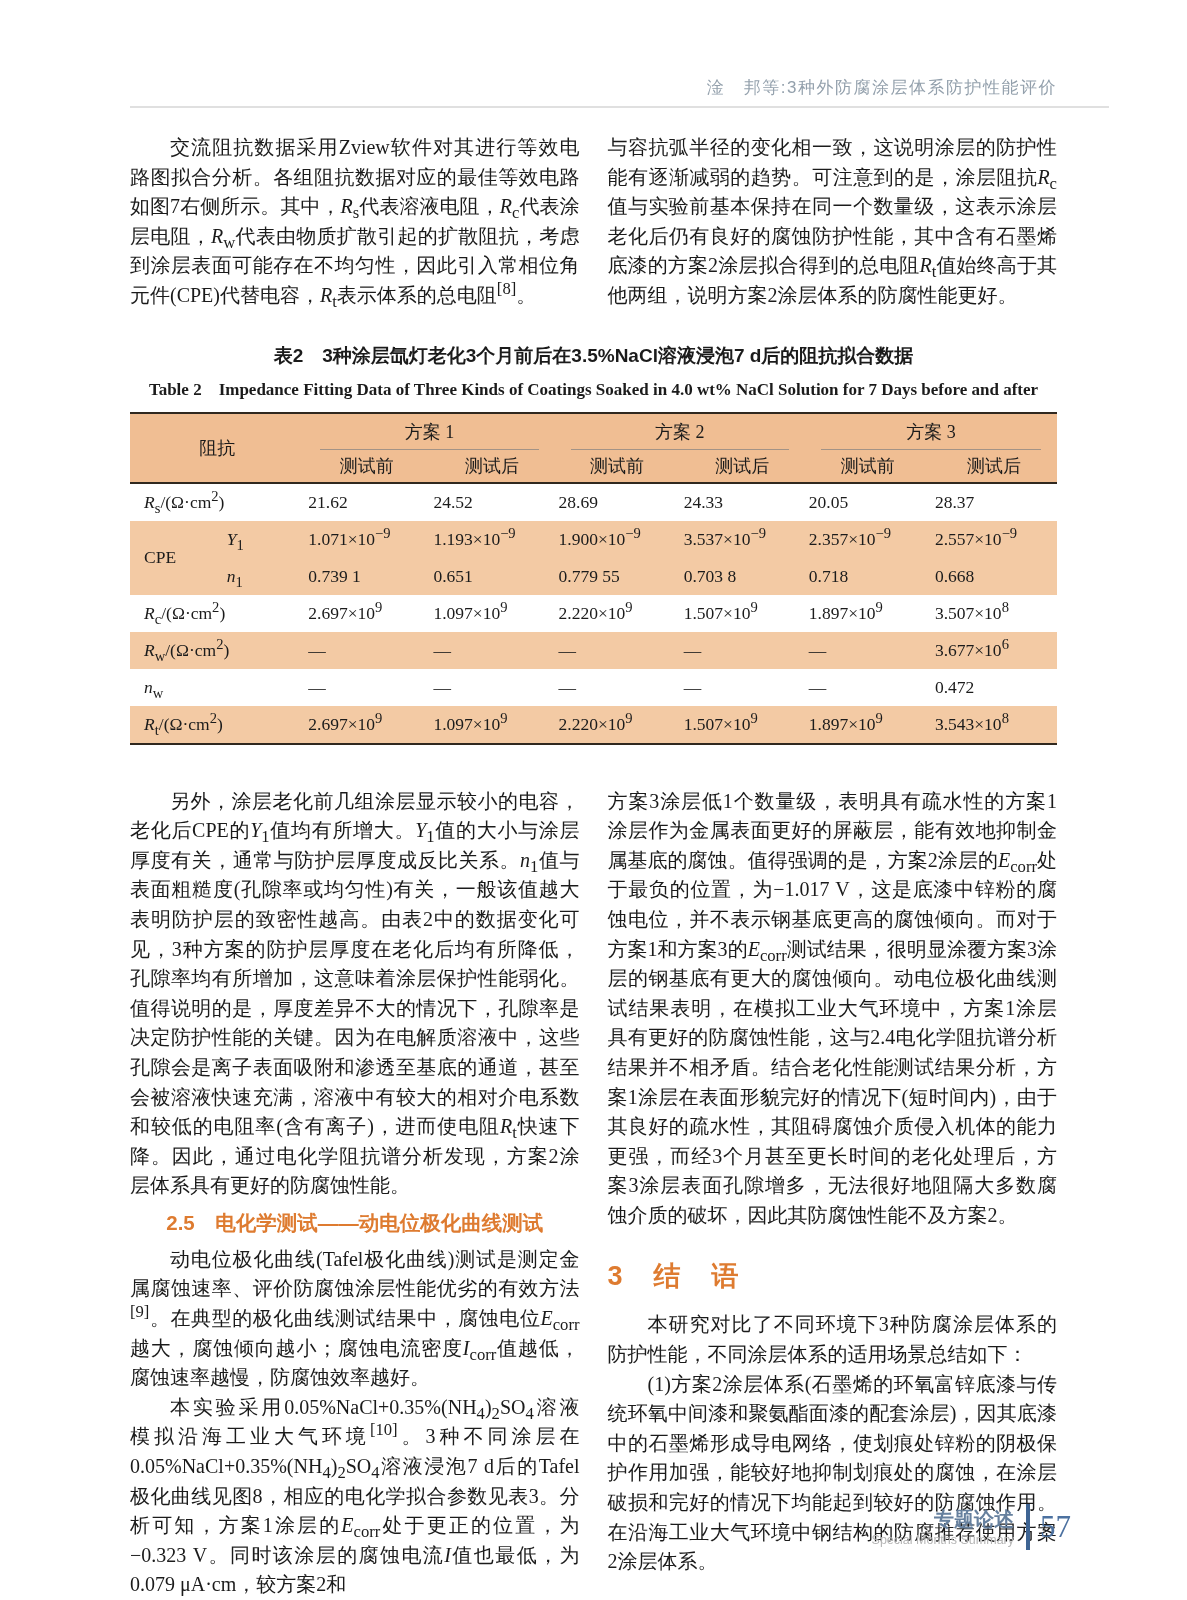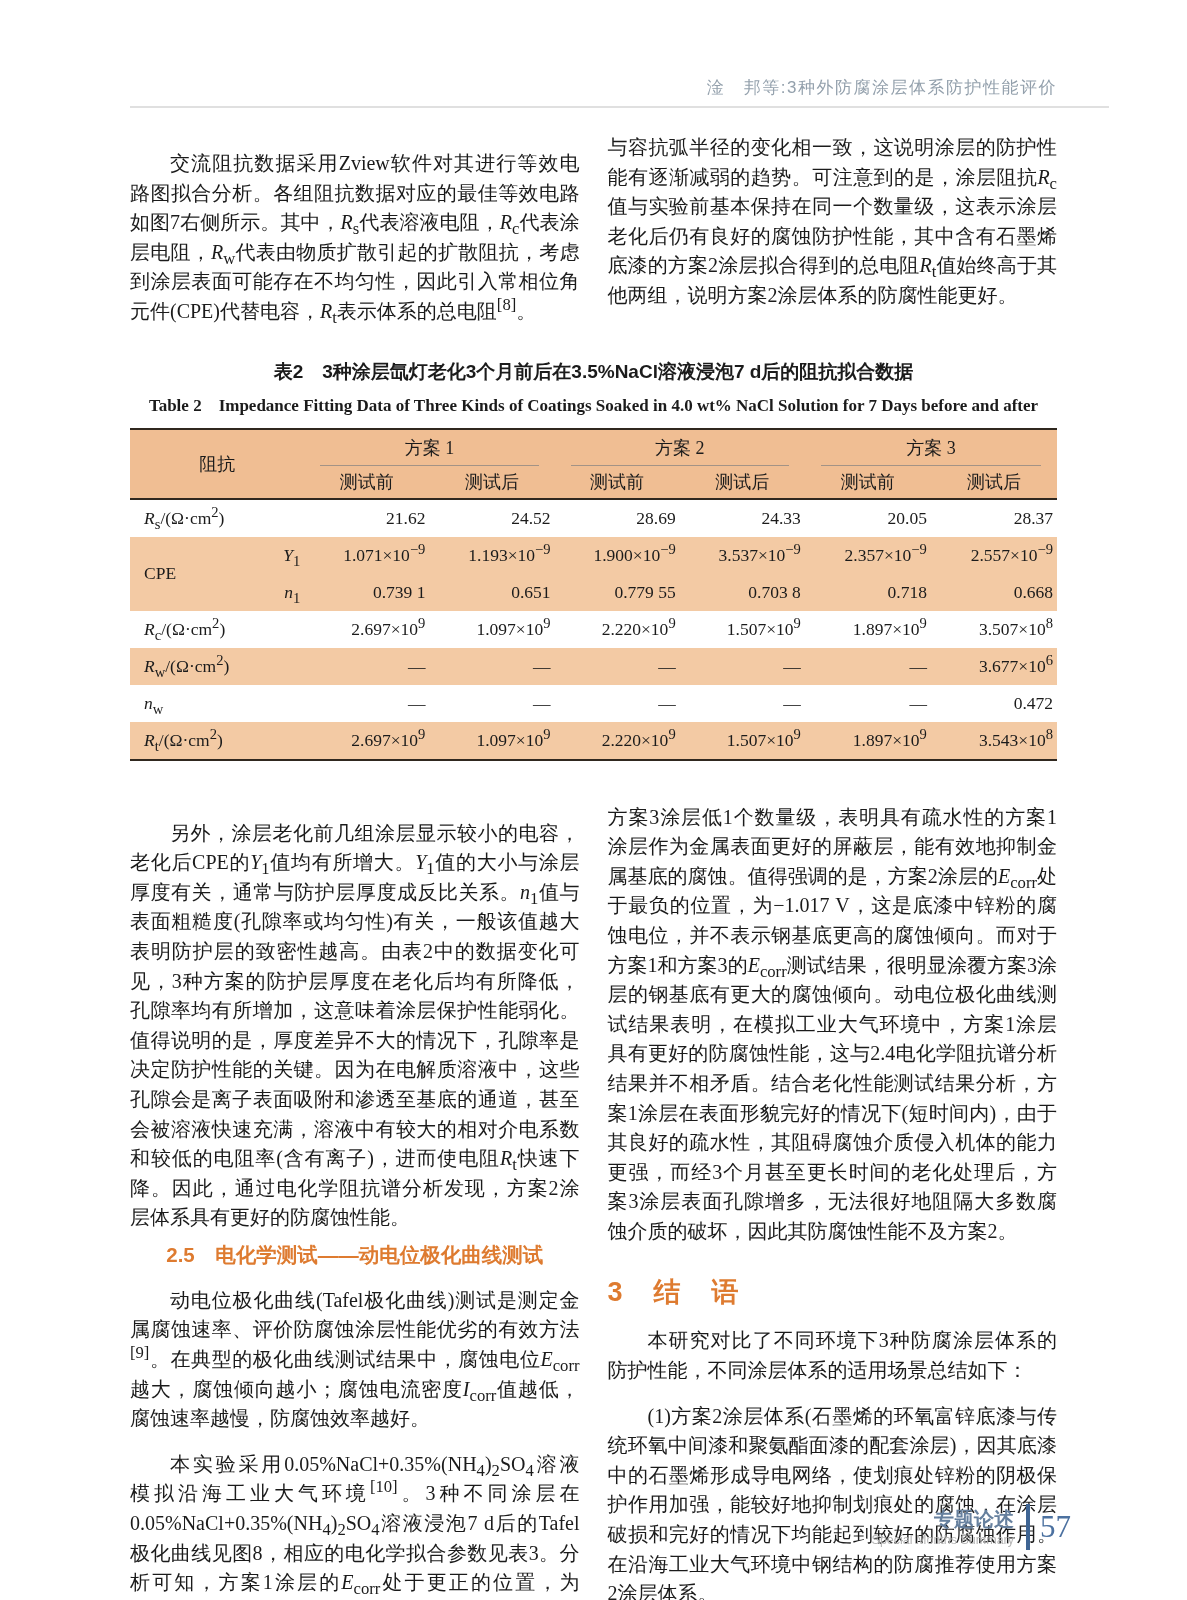--- a/index.html
+++ b/index.html
@@ -30,21 +30,21 @@
   }
   
   .two-col { display:flex; gap:28px; }
   .col { flex:1 1 0; min-width:0; }
   .para {
     margin:0;
     font-size:20px;
     line-height:29.6px;
     text-align:justify;
   }
-  .para.indent { text-indent:2em;margin-top:16px; }
+  .para.indent { text-indent:2em; }
   .para i { font-family:"Liberation Serif","DejaVu Serif",serif; }
   sub,sup { line-height:0; }
   .section-top { margin-top:25px; }
   .section-bottom { margin-top:42px; }
   
   .h-sub {
     font-family:"Liberation Sans","DejaVu Sans",sans-serif;
     font-weight:bold;
     font-size:20.5px;
     color:var(--accent-orange,#de7b30);
@@ -93,21 +93,21 @@
   table.impedance thead tr.row2 th { height:30px; border-bottom:2px solid #30281f; }
   table.impedance thead th.corner { border-bottom:2px solid #30281f;text-align:center; }
   th.scheme-cell { position:relative; }
   th.scheme-cell::after {
     content:"";
     position:absolute; left:16px; right:16px; bottom:0;
     height:1px; background:#a39386;
   }
   table.impedance tbody td {
     height:37px;
-    text-align:right;
+    text-align:left;
     padding:0 4px;
   }
   table.impedance tbody td.rowlabel,
   table.impedance tbody td.cpe-label {
     text-align:left;
     padding-left:14px;
   }
   table.impedance tbody tr.band { background:var(--table-band,#f3caa4); }
   
   .page-footer {

